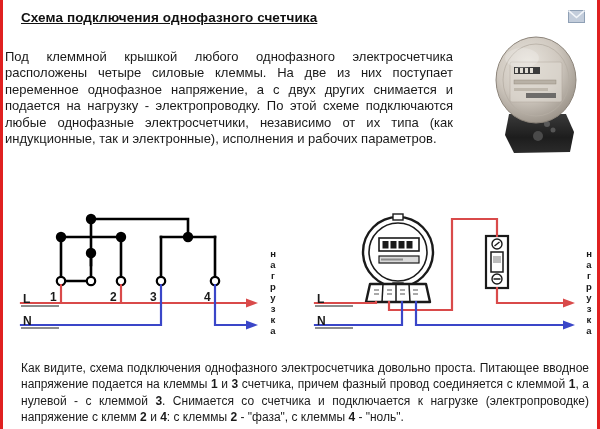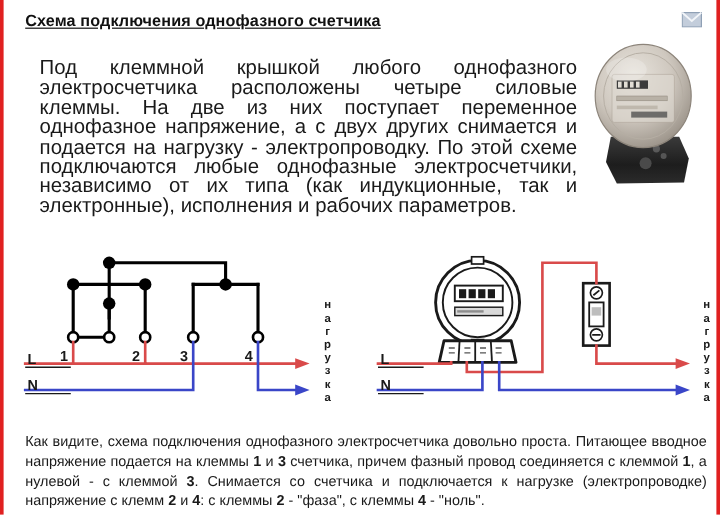--- a/index.html
+++ b/index.html
@@ -36,24 +36,24 @@
     position: absolute;
     right: 12px;
     top: 10px;
     width: 17px;
     height: 13px;
   }
 
   
   .intro-text {
     position: absolute;
-    left: 30px;
+    left: 2px;
     top: 49px;
     width: 448px;
-    font-size: 17px;
+    font-size: 13px;
     line-height: 16.4px;
     text-align: justify;
     color: #1a1a1a;
   }
 
   
   .meter-photo {
     position: absolute;
     left: 481px;
     top: 32px;

